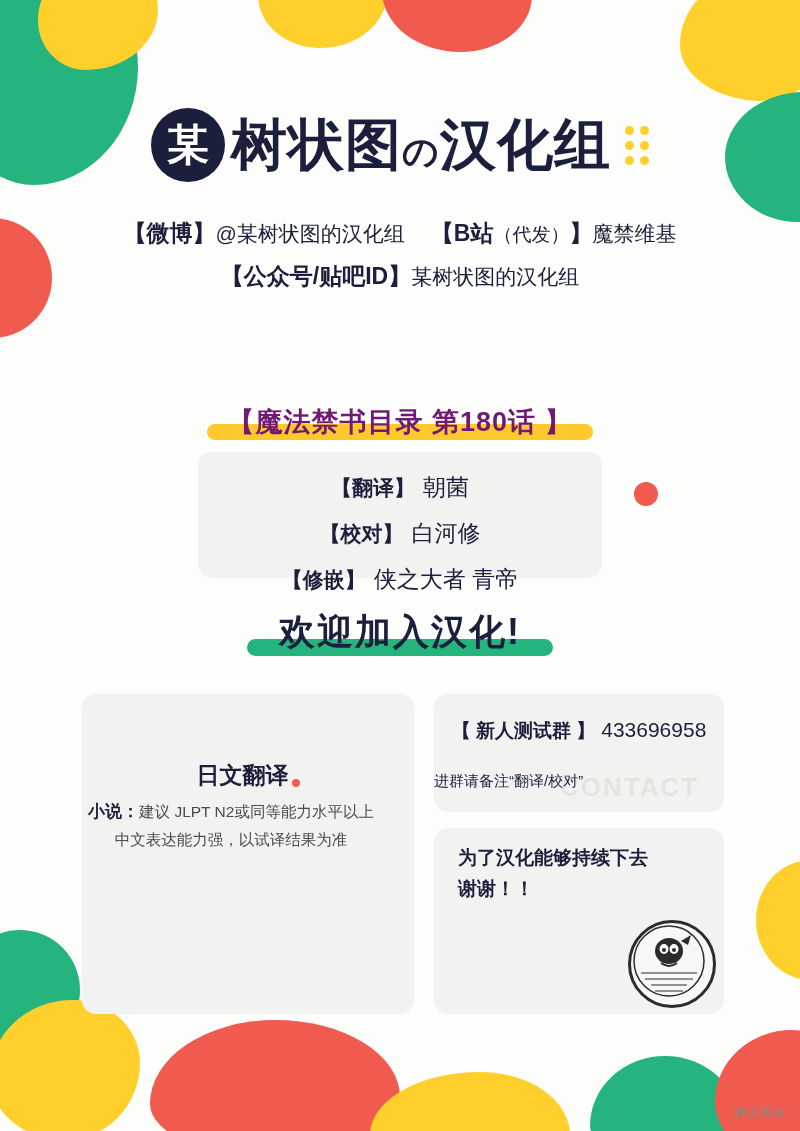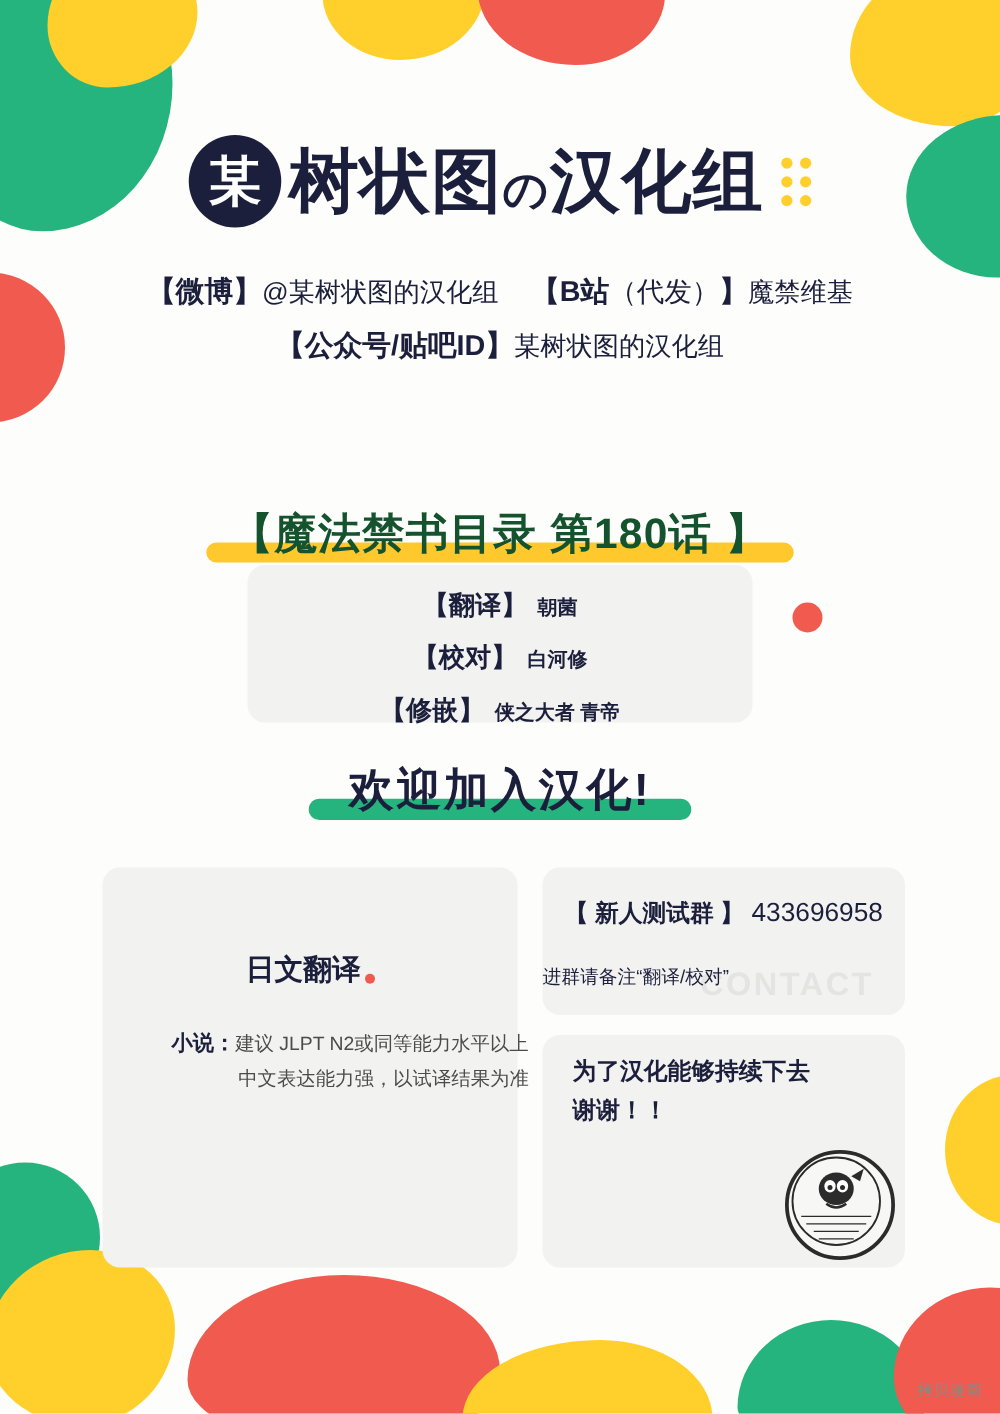--- a/index.html
+++ b/index.html
@@ -187,21 +187,21 @@
   }
   .contact-line {
     font-size: 21px;
     line-height: 1.85;
   }
   .contact-line b {
     font-size: 23px;
     font-weight: bold;
   }
   .contact-line .paren {
-    font-size: 22px;
+    font-size: 19px;
   }
   .gap-mid { display: inline-block; width: 26px; }
 
   
   .chapter-wrap {
     position: absolute;
     left: 0; right: 0; top: 404px;
     text-align: center;
   }
   .chapter-inner {
@@ -211,23 +211,23 @@
   .chapter-hl {
     position: absolute;
     left: -20px; right: -20px;
     bottom: 0px;
     height: 16px;
     background: #ffc82c;
     border-radius: 8px;
   }
   .chapter-text {
     position: relative;
-    font-size: 34px;
-    font-weight: bold;
-    color: #14532d;
+    font-size: 27px;
+    font-weight: bold;
+    color: #701a75;
     letter-spacing: 1px;
   }
 
   
   .staff-card {
     position: absolute;
     left: 198px; top: 452px;
     width: 404px; height: 126px;
     background: #f2f2f0;
     border-radius: 14px;
@@ -240,23 +240,22 @@
   .staff-row {
     font-size: 20px;
     color: #1b1f3b;
     line-height: 2.0;
   }
   .staff-row b {
     font-weight: bold;
     font-size: 21px;
   }
   .staff-row .names {
-    font-size: 16px;
+    font-size: 23px;
     margin-left: 8px;
-    font-weight: bold;
   }
 
   
   .welcome-wrap {
     position: absolute;
     left: 0; right: 0; top: 608px;
     text-align: center;
   }
   .welcome-inner {
     position: relative;
@@ -320,25 +319,24 @@
     width: 8px; height: 8px;
     border-radius: 50%;
     background: #f05a4f;
     margin-left: 3px;
     vertical-align: bottom;
     margin-bottom: 4px;
   }
 
   .jp-block {
     position: absolute;
-    left: 91px; top: 798px;
+    left: 65px; top: 798px;
     width: 332px;
-    text-align: right;
-    color: #1b1f3b;
-    margin-top: 23px;
+    text-align: center;
+    color: #1b1f3b;
   }
   .jp-line {
     font-size: 15.5px;
     line-height: 1.62;
     white-space: nowrap;
   }
   .jp-line b {
     font-weight: bold;
     font-size: 17px;
   }

